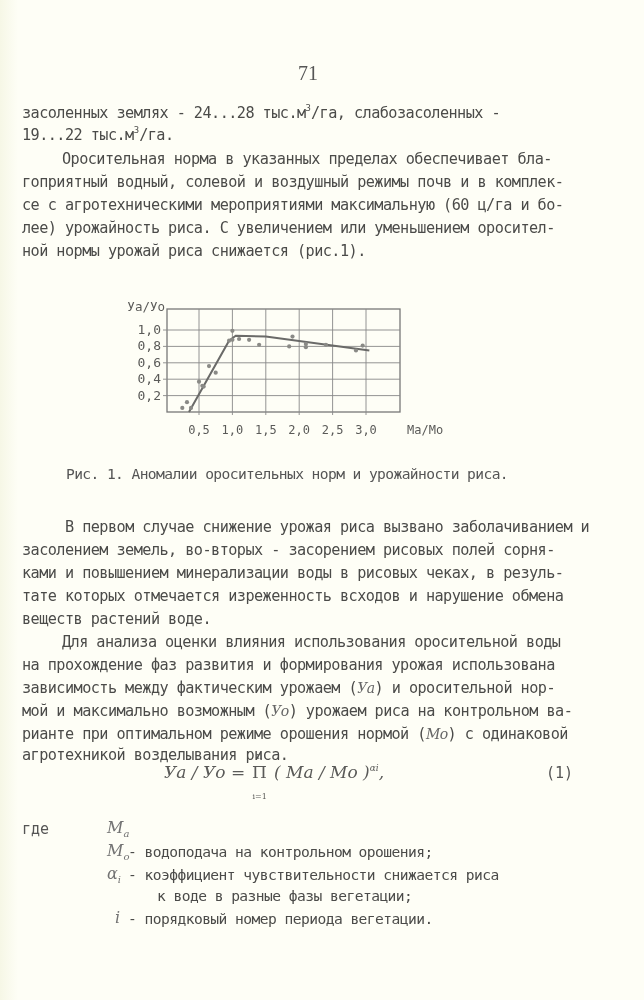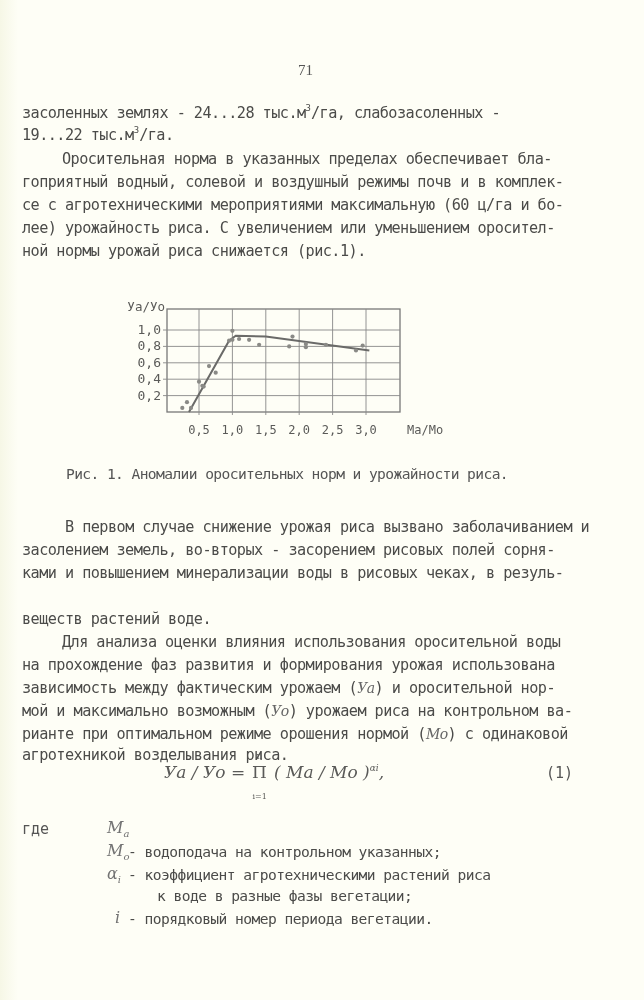--- a/index.html
+++ b/index.html
@@ -6,21 +6,21 @@
     body {
       width: 644px; height: 1000px; overflow: hidden;
       background: #fefef6;
       font-family: "DejaVu Sans Mono", "Liberation Mono", monospace;
       color: #4a4a48;
       position: relative;
     }
     .page { position: absolute; left: 0; top: 0; width: 644px; height: 1000px; }
     .edge { position: absolute; left: 0; top: 0; width: 18px; height: 1000px; background: linear-gradient(to right, #f6f7e6, #fefef6); }
     .line { position: absolute; white-space: pre; font-size: 15.2px; letter-spacing: -0.55px; line-height: 18px; color: #4b4b49; }
-    .pagenum { position: absolute; left: 298px; top: 62px; font-size: 15px; font-family: "Liberation Serif", serif; color: #555; }
+    .pagenum { position: absolute; left: 298px; top: 62px; font-size: 20px; font-family: "Liberation Serif", serif; color: #555; }
     .caption { position: absolute; left: 66px; top: 465px; font-size: 14.6px; white-space: pre; letter-spacing: -0.6px; color: #555; }
     .ital { font-family: "DejaVu Serif", serif; font-style: italic; font-weight: normal; color: #666; font-size: 14px; }
     sup { font-size: 9px; vertical-align: 7px; letter-spacing: 0; }
     .formula { position: absolute; left: 164px; top: 762px; font-family: "DejaVu Serif", serif; font-style: italic; font-size: 17px; color: #5a5a58; white-space: pre; }
     .formula .prod { position: relative; display: inline-block; width: 18px; text-align: center; font-style: normal; }
     .formula .prod .up { position: absolute; top: -11px; left: 6px; font-size: 9px; }
     .formula .prod .dn { position: absolute; top: 30px; left: 2px; font-size: 8px; }
     .eqnum { position: absolute; left: 546px; top: 764px; font-size: 15px; color: #555; }
     .defs-label { position: absolute; left: 22px; top: 820px; font-size: 15px; color: #555; }
     .def { position: absolute; white-space: pre; font-size: 14.6px; letter-spacing: -0.55px; color: #4b4b49; }
@@ -96,39 +96,40 @@
         <circle cx="255.98" cy="60.5" r="2.1" fill="#8a8a86"></circle>
         <circle cx="262.65999999999997" cy="55.58" r="2.1" fill="#8a8a86"></circle>
       </svg>
   </div>
 
   <div class="caption">Рис. 1. Аномалии оросительных норм и урожайности риса.</div>
 
   <div class="line" style="left:22px; top:518px;margin-left:43px;">В первом случае снижение урожая риса вызвано заболачиванием и</div>
   <div class="line" style="left:22px; top:541px;">засолением земель, во-вторых - засорением рисовых полей сорня-</div>
   <div class="line" style="left:22px; top:564px;">ками и повышением минерализации воды в рисовых чеках, в резуль-</div>
+  <div class="line" style="left:22px; top:587px;">тате которых отмечается изреженность всходов и нарушение обмена</div>
   <div class="line" style="left:22px; top:610px;">веществ растений воде.</div>
 
   <div class="line" style="left:62px; top:633px;">Для анализа оценки влияния использования оросительной воды</div>
   <div class="line" style="left:22px; top:656px;">на прохождение фаз развития и формирования урожая использована</div>
   <div class="line" style="left:22px; top:679px;"><span>зависимость между фактическим урожаем (</span><span class="ital">Уa</span><span>) и оросительной нор-</span></div>
   <div class="line" style="left:22px; top:702px;"><span>мой и максимально возможным (</span><span class="ital">Уo</span><span>) урожаем риса на контрольном ва-</span></div>
   <div class="line" style="left:22px; top:725px;"><span>рианте при оптимальном режиме орошения нормой (</span><span class="ital">Mo</span><span>) с одинаковой</span></div>
   <div class="line" style="left:22px; top:746px;">агротехникой возделывания риса.</div>
 
   <div class="formula"><span>Уa / Уo = </span><span class="prod"><span class="up">n</span><span>Π</span><span class="dn">i=1</span></span><span> ( Ma / Mo )</span><sup>αi</sup><span>,</span></div>
   <div class="eqnum">(1)</div>
 
   <div class="defs-label">где</div>
 
   <div class="sym" style="left:107px; top:818px;"><span>M</span><sub>a</sub></div>
 
   <div class="sym" style="left:107px; top:841px;"><span>M</span><sub>o</sub></div>
-  <div class="def" style="left:128px; top:843px;">- водоподача на контрольном указанных;</div>
+  <div class="def" style="left:128px; top:843px;">- водоподача на контрольном орошения;</div>
 
   <div class="sym" style="left:107px; top:864px;"><span>α</span><sub>i</sub></div>
-  <div class="def" style="left:128px; top:866px;">- коэффициент агротехническими растений риса</div>
+  <div class="def" style="left:128px; top:866px;">- коэффициент чувствительности снижается риса</div>
 
   <div class="def" style="left:157px; top:887px;">к воде в разные фазы вегетации;</div>
 
   <div class="sym" style="left:115px; top:908px;"><span>i</span></div>
   <div class="def" style="left:128px; top:910px;">- порядковый номер периода вегетации.</div>
 </div>
 
 </body></html>

